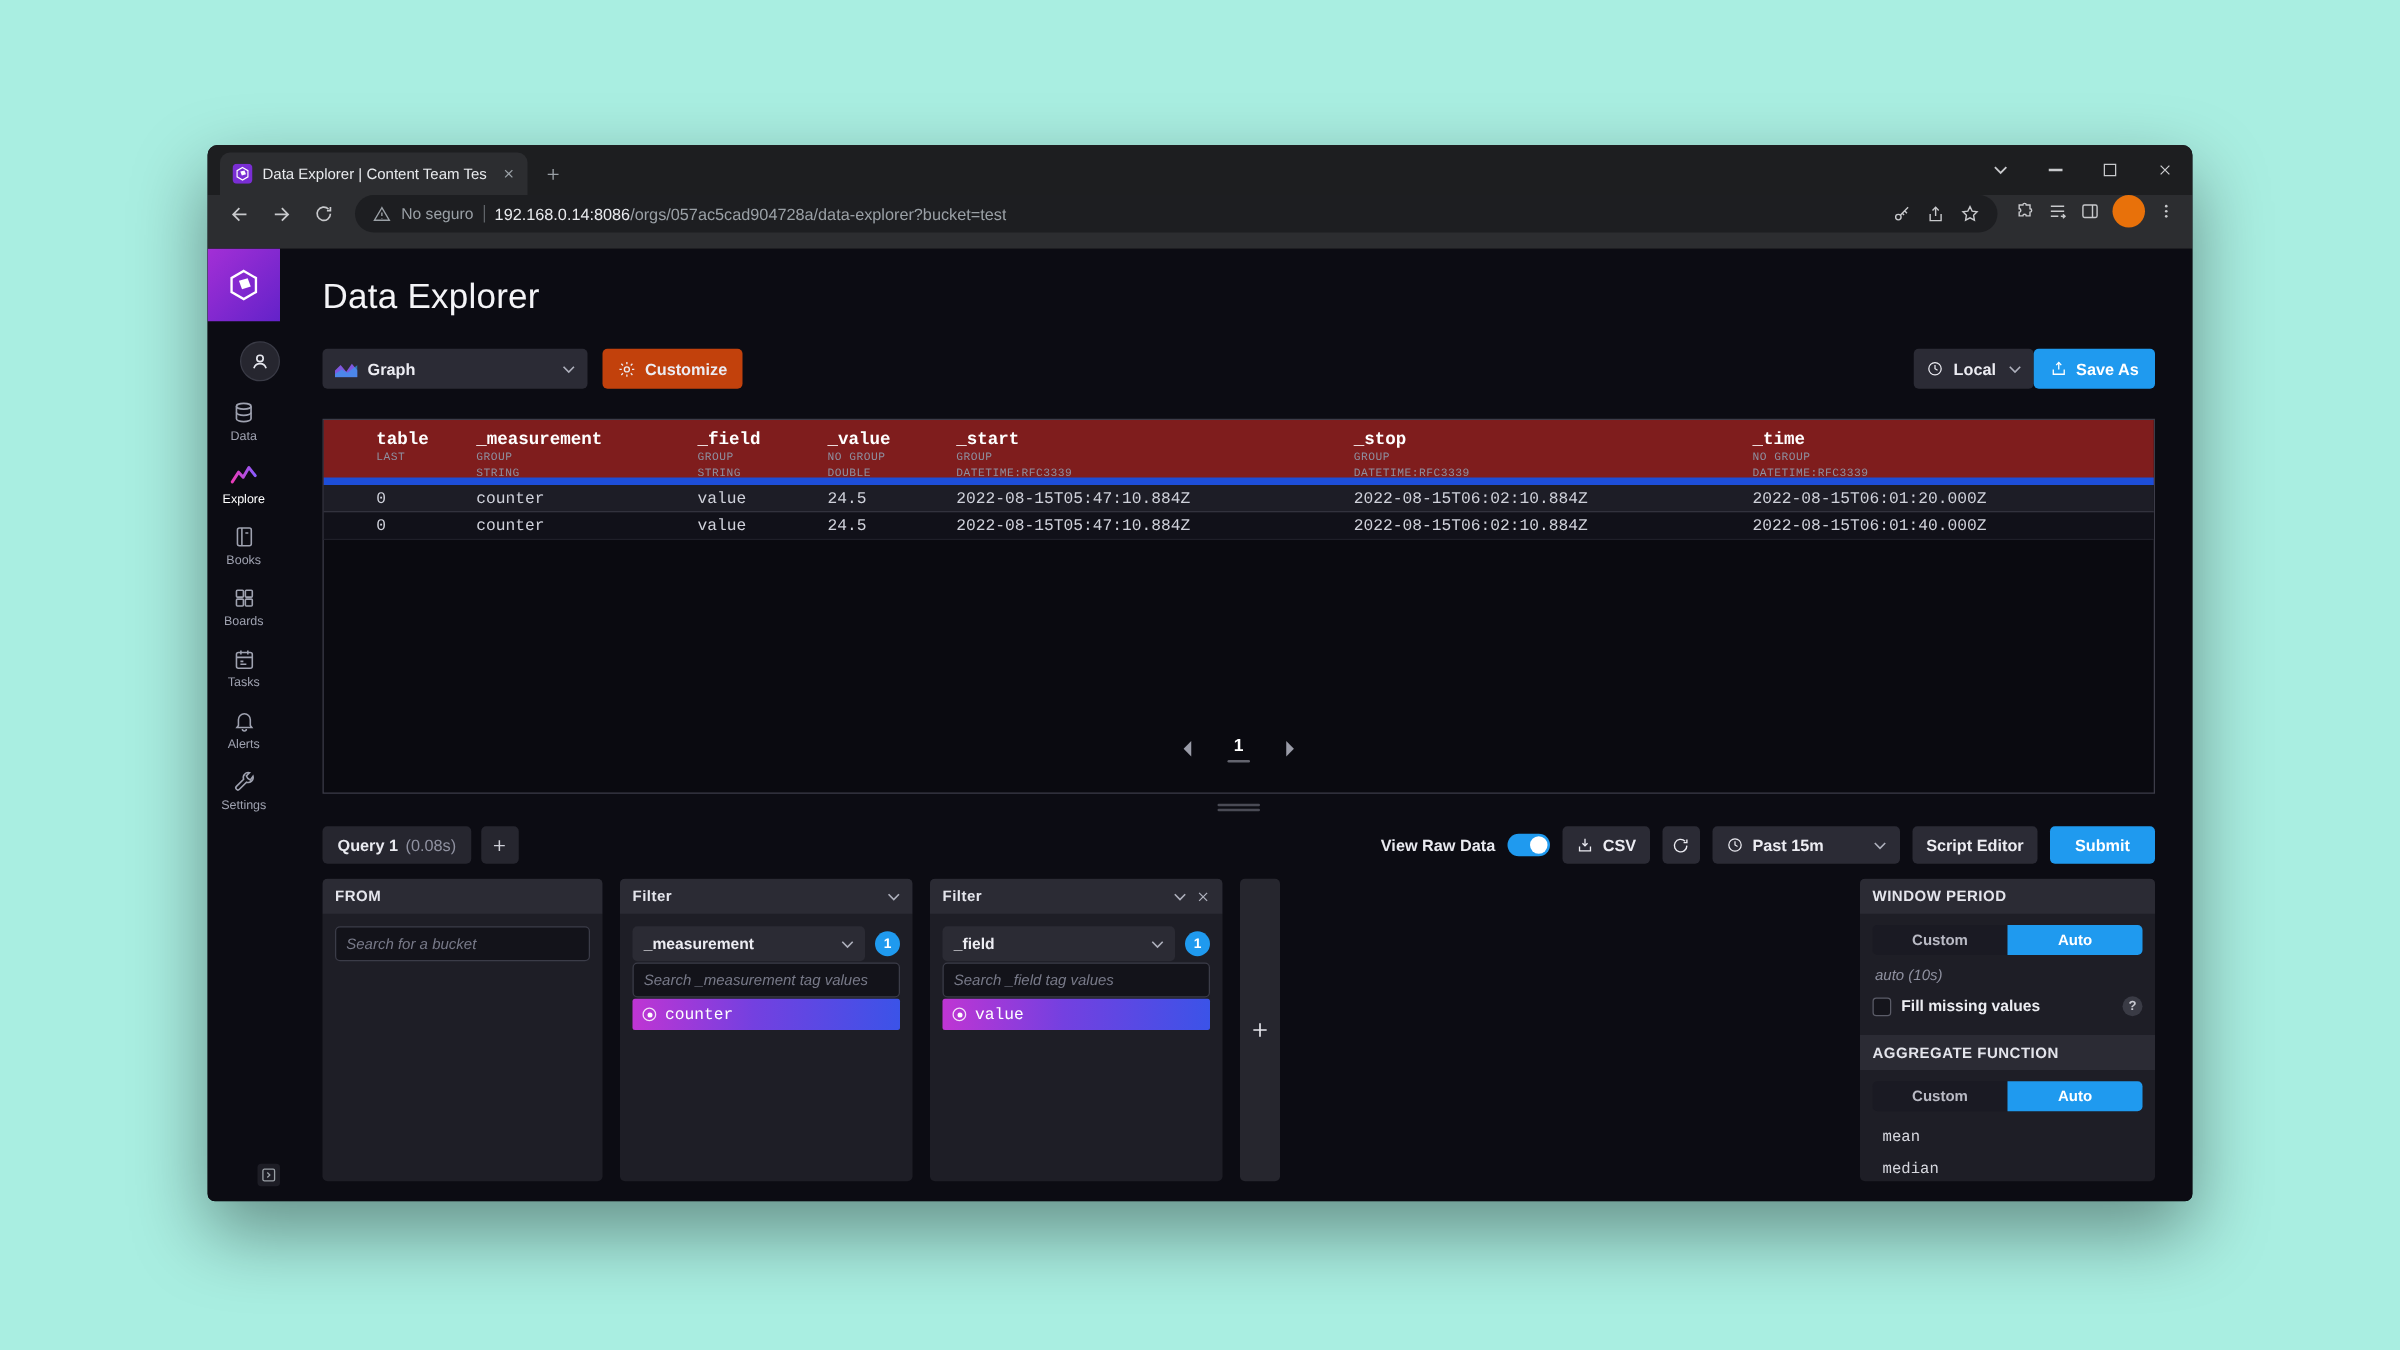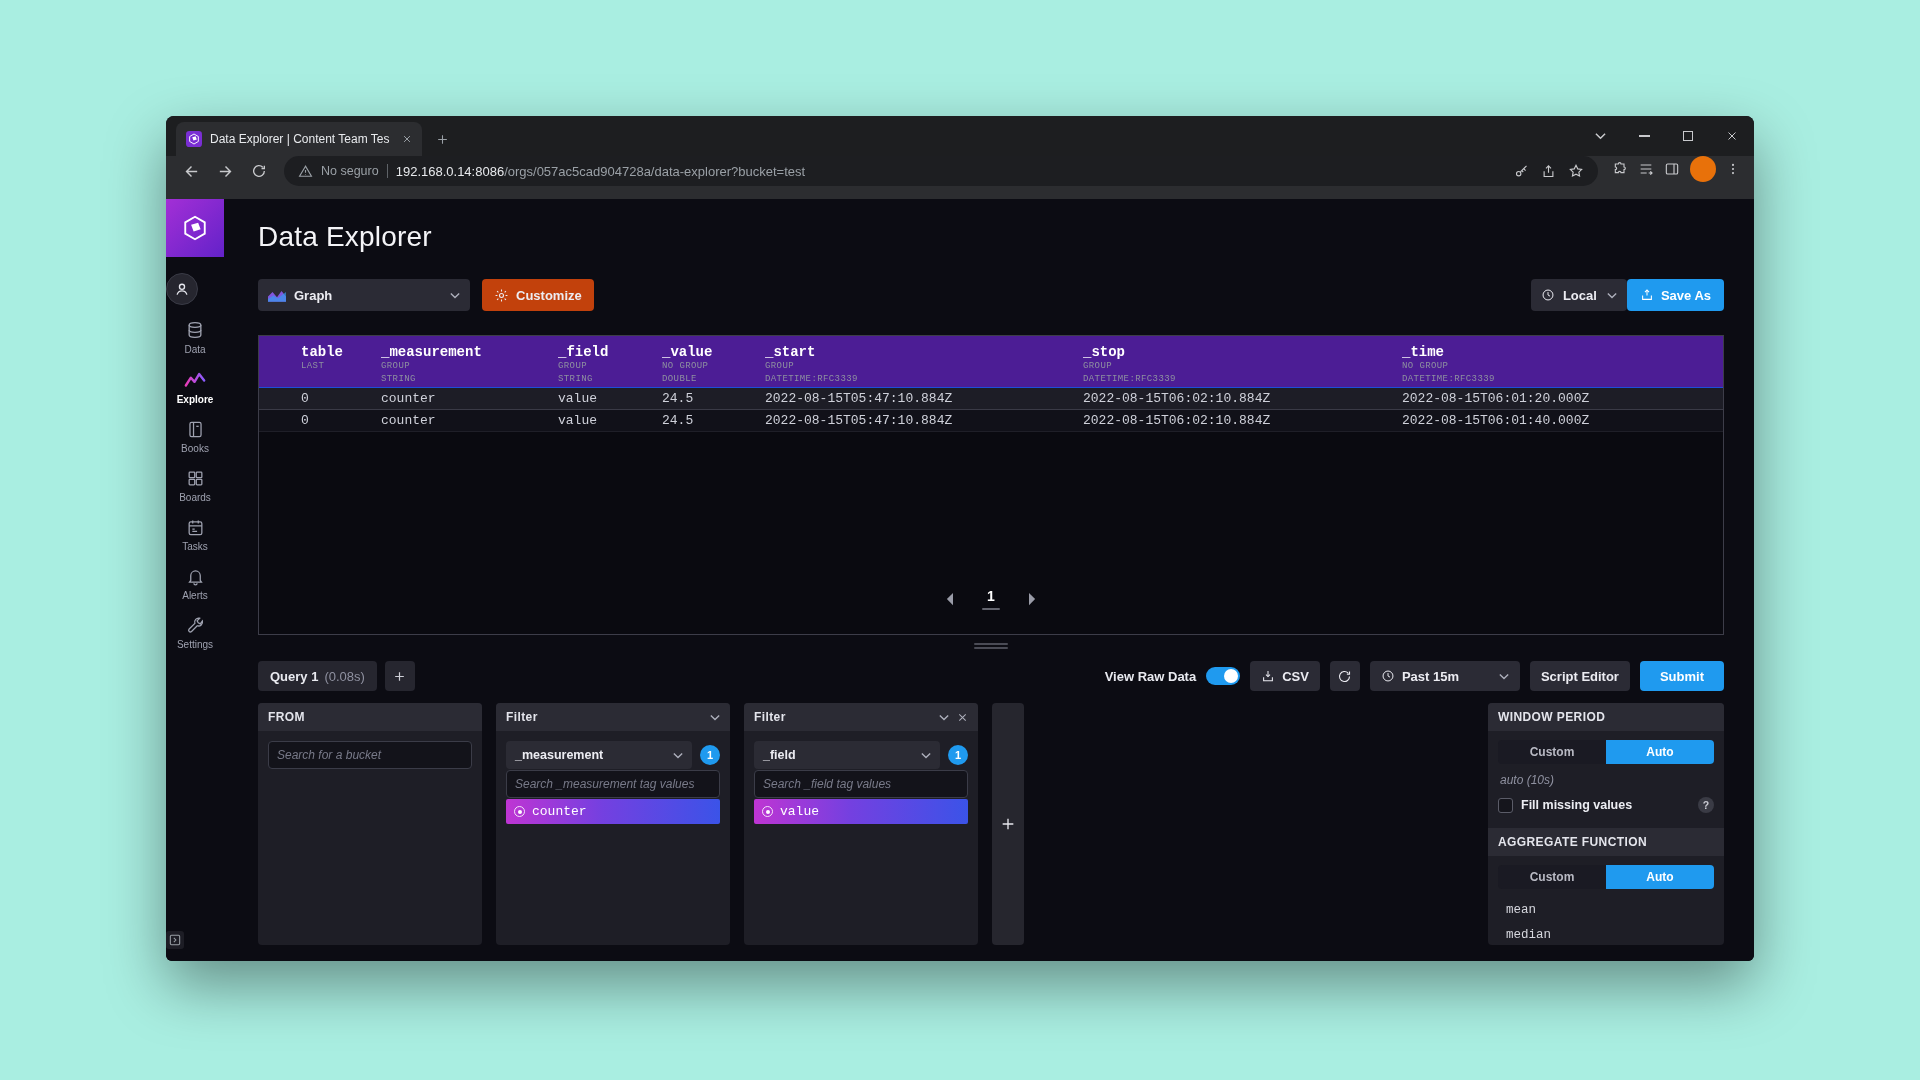--- a/index.html
+++ b/index.html
@@ -36,46 +36,46 @@
   .omni-sep{width:1px;height:14px;background:#5f6368}
   .url{font-size:13px;white-space:nowrap;overflow:hidden}
   .url .host{color:#e8eaed}
   .url .path{color:#9aa0a6}
   .omni-right{margin-left:auto;display:flex;align-items:center;gap:12px;color:#c8c9cc}
   .ext-icons{display:flex;align-items:center;gap:10px;color:#c8c9cc;margin:0 4px}
   .avatar-chip{width:26px;height:26px;border-radius:50%;background:var(--avatar-orange)}
 
   
   .app{flex:1;display:flex;background:#0c0c13;min-height:0}
-  .rail{width:58px;flex:0 0 auto;display:flex;flex-direction:column;align-items:flex-start}
+  .rail{width:58px;flex:0 0 auto;display:flex;flex-direction:column;align-items:flex-end}
   .logo-tile{width:58px;height:58px;background:linear-gradient(135deg,#a32fd6,#6322c9);display:flex;align-items:center;justify-content:center}
   .rail-avatar{width:32px;height:32px;border-radius:50%;background:#26262f;margin-top:16px;display:flex;align-items:center;justify-content:center;color:#e6e7ee;border:1px solid #3a3b46}
   .rail-item{margin-top:15px;display:flex;flex-direction:column;align-items:center;gap:4px;width:58px}
   .rail-item .ric{color:#9fa2b0}
   .rail-item .rlabel{font-size:10px;color:#9fa2b0}
-  .rail-item.active .rlabel{color:#fff;font-weight:bold}
+  .rail-item.active .rlabel{color:#fff;font-weight:normal}
   .rail-collapse{margin-top:auto;margin-bottom:12px;color:#9aa0a6;background:#1d1d25;border-radius:3px;padding:2px}
 
   .main{flex:1;display:flex;flex-direction:column;padding:22px 30px 16px 34px;min-width:0}
   .page-title{font-size:28px;font-weight:500;color:#f4f4f7;letter-spacing:.2px}
 
   .controls-row{margin-top:26px;display:flex;align-items:center}
   .dd{height:32px;background:#2b2b35;border-radius:4px;display:flex;align-items:center;gap:8px;padding:0 10px;color:#ececf2;font-size:13px;font-weight:600}
   .dd .caret{margin-left:auto;color:#aeb0bc}
   .graph-dd{width:212px}
   .btn-dark{height:32px;background:#c2410c;border-radius:4px;display:flex;align-items:center;gap:7px;padding:0 12px;color:#ececf2;font-size:13px;font-weight:600}
   .btn-blue{height:32px;background:var(--accent-blue);border-radius:4px;display:flex;align-items:center;gap:7px;padding:0 13px;color:#fff;font-size:13px;font-weight:700}
   .right-group{margin-left:auto;display:flex;align-items:center;}
   .local-dd{width:96px}
 
   
   .table-panel{margin-top:24px;height:300px;background:#0a0a10;border:1px solid #3d3d49;position:relative;flex:0 0 auto}
   .tgrid{font-family:"Liberation Mono","DejaVu Sans Mono",monospace}
   .tr{display:grid;grid-template-columns:80px 177px 104px 103px 318px 319px 1fr;padding-left:42px}
-  .tr.head{height:52px;border-bottom:1px solid #1d4ed8;background:#4c1d95;align-items:start;padding-top:8px}
+  .tr.head{height:52px;border-bottom:6px solid #1d4ed8;background:#7f1d1d;align-items:start;padding-top:8px}
   .hname{font-size:14px;font-weight:bold;color:#fff;display:block}
   .hmeta{display:block;font-size:9px;color:#8e90a0;letter-spacing:.4px;line-height:1.3;margin-top:1px}
   .tr.r0{height:22px;background:#1d1d26;border-bottom:1px solid #3a3a46;align-items:center}
   .tr.r1{height:22px;background:#111119;border-bottom:1px solid #1f1f28;align-items:center}
   .td{font-size:13px;color:#cfd1da;white-space:nowrap;overflow:hidden}
   .pagination{position:absolute;left:0;right:0;bottom:24px;display:flex;align-items:center;justify-content:center;gap:24px}
   .pg-arrow{color:#9a9ca8;padding:4px}
   .pg-num{display:flex;flex-direction:column;align-items:center;gap:4px}
   .pg-num .n{font-size:14px;font-weight:bold;color:#fff}
   .pg-num .bar{width:18px;height:2px;background:#63646e;border-radius:1px}

